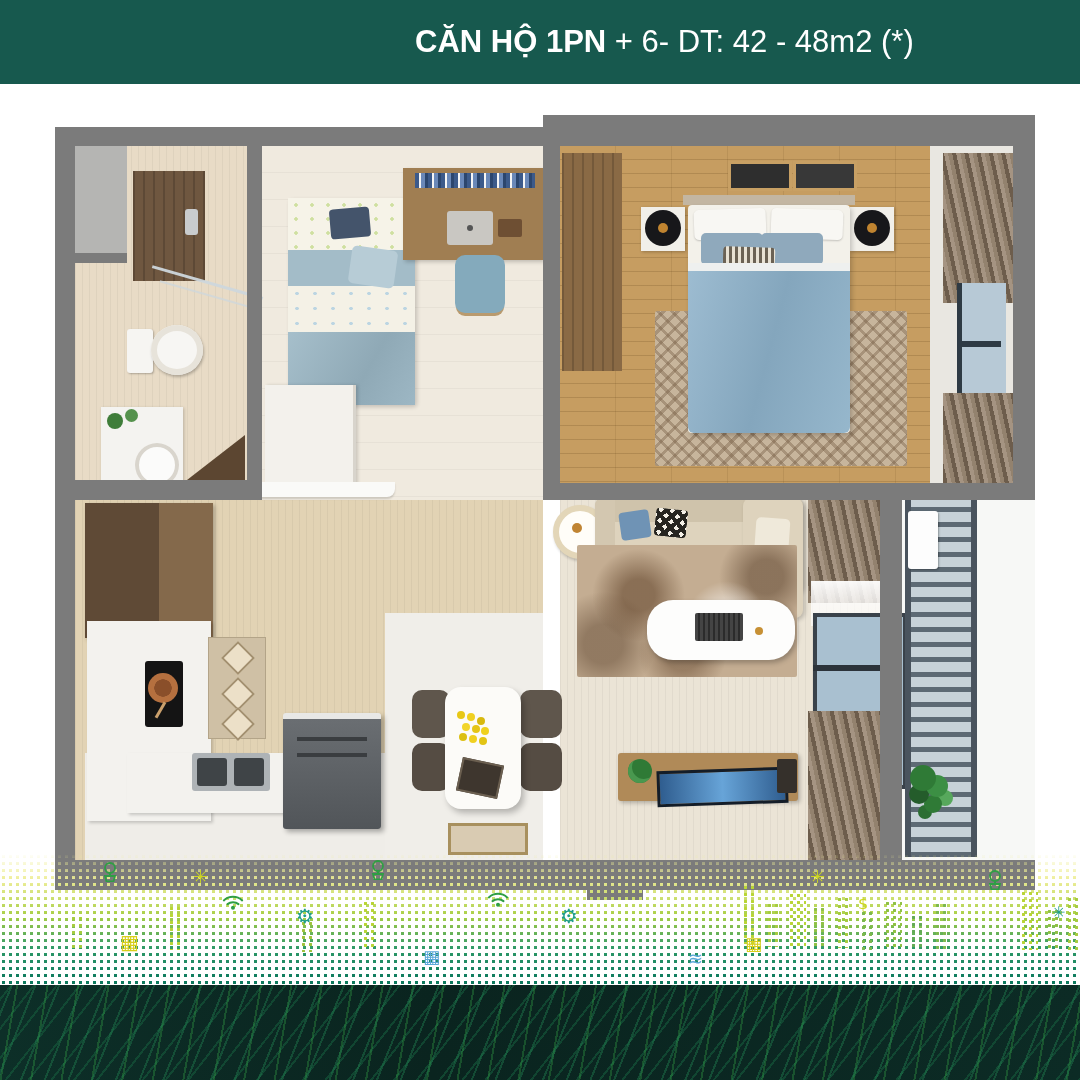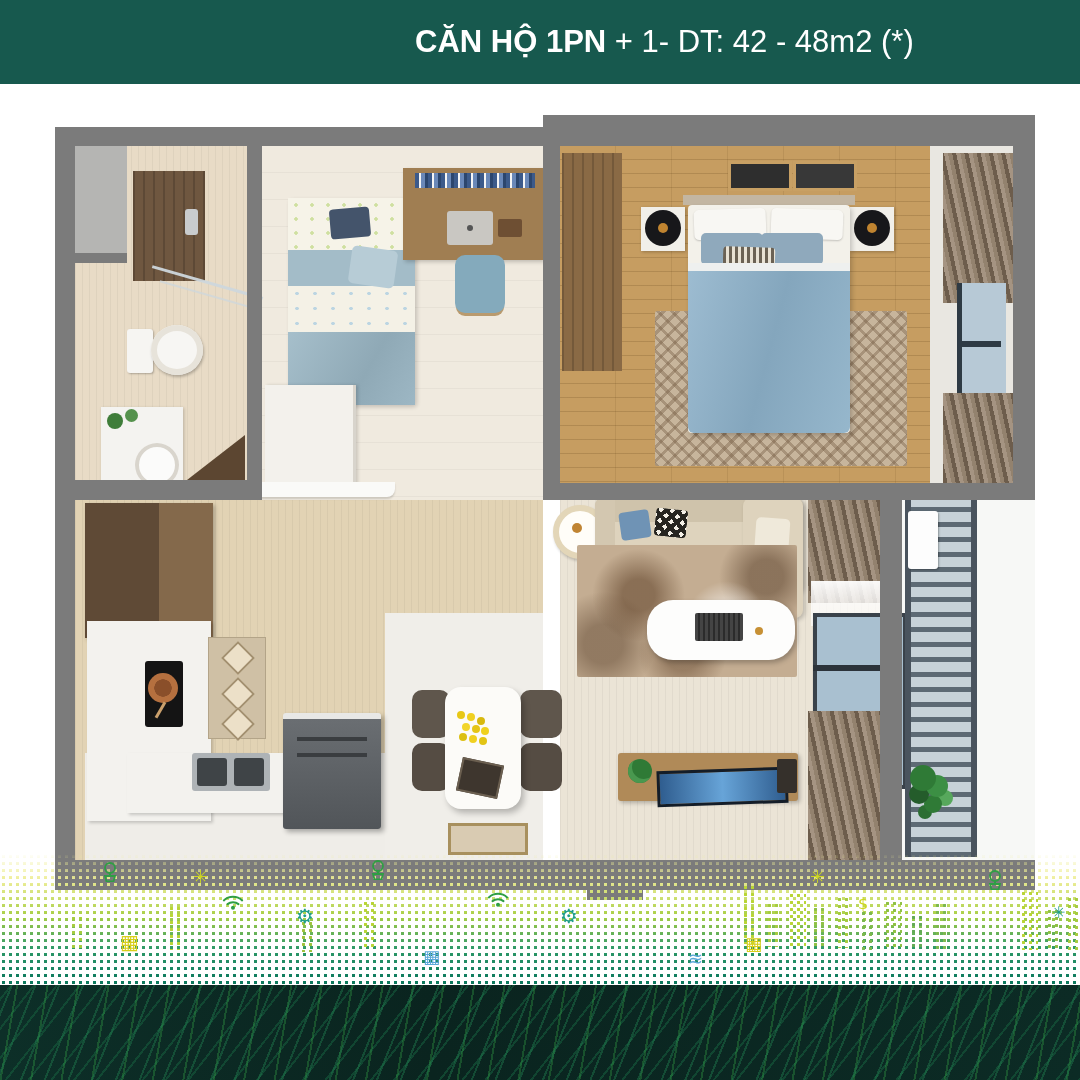--- a/index.html
+++ b/index.html
@@ -71,21 +71,21 @@
   <span class="top">VINHOMES</span>
   <span class="row">
     <span class="big">SM</span>
     <svg viewBox="0 0 40 38">
       <path d="M20 3 L37 35 L26 35 L20 23 L13 35 L3 35 Z" fill="#ffffff" stroke="#ffffff" stroke-width="4" stroke-linejoin="round"></path>
     </svg>
     <span class="big">RTCITY</span>
   </span>
 </div>
 <div class="abs" id="title">
-  <span class="b">CĂN HỘ 1PN</span><span class="r"> + 1- DT: 42 - 48m2 (*)</span>
+  <span class="b">CĂN HỘ 1PN</span><span class="r"> + 6- DT: 42 - 48m2 (*)</span>
 </div>
 
 <div class="abs" id="plan">
 
   <div class="floor f-stripes" style="left:20px;top:33px;width:172px;height:334px;background-color:#e8dbc6;"></div>
   <div class="floor" style="left:8px;top:30px;width:64px;height:110px;background:#b5b5b3;"></div>
   <div class="wall" style="left:8px;top:140px;width:64px;height:10px;"></div>
   <div class="floor" style="left:207px;top:33px;width:281px;height:354px;background:#f0eadf;background-image:repeating-linear-gradient(180deg,transparent 0 26px,rgba(0,0,0,.04) 26px 27px);"></div>
   <div class="floor planks" style="left:505px;top:33px;width:453px;height:354px;background-color:#c69d61;"></div>
   <div class="floor" style="left:875px;top:33px;width:83px;height:354px;background:#e9e7e1;"></div>

